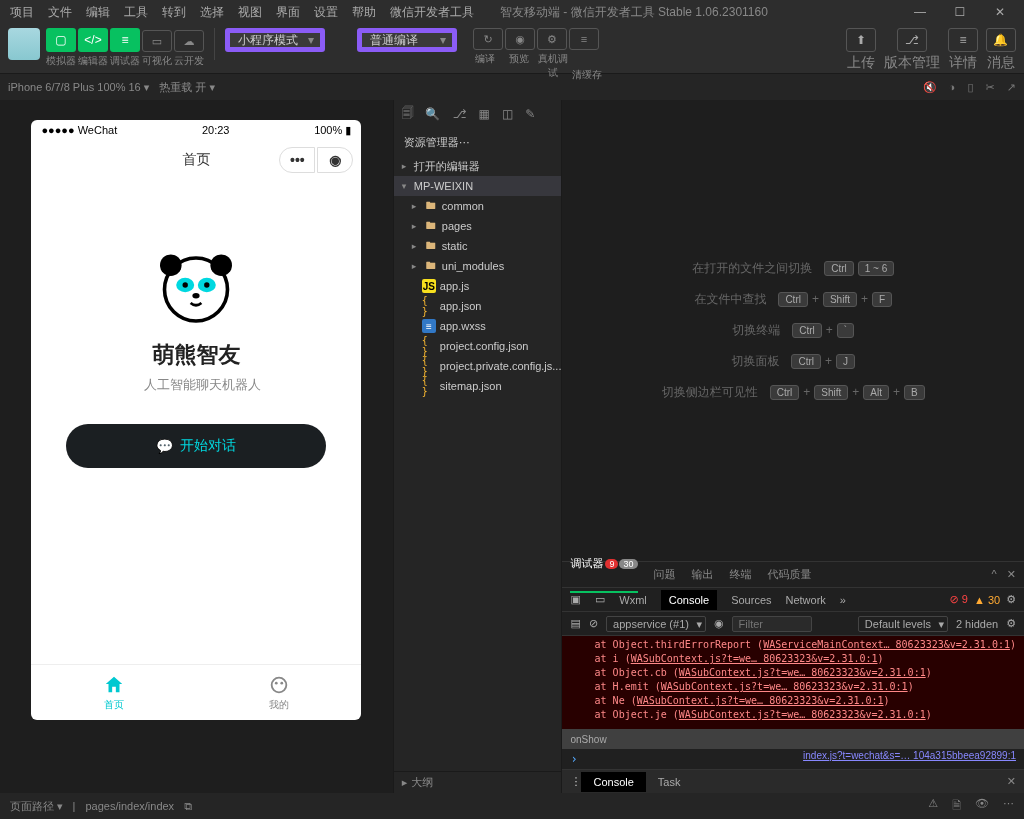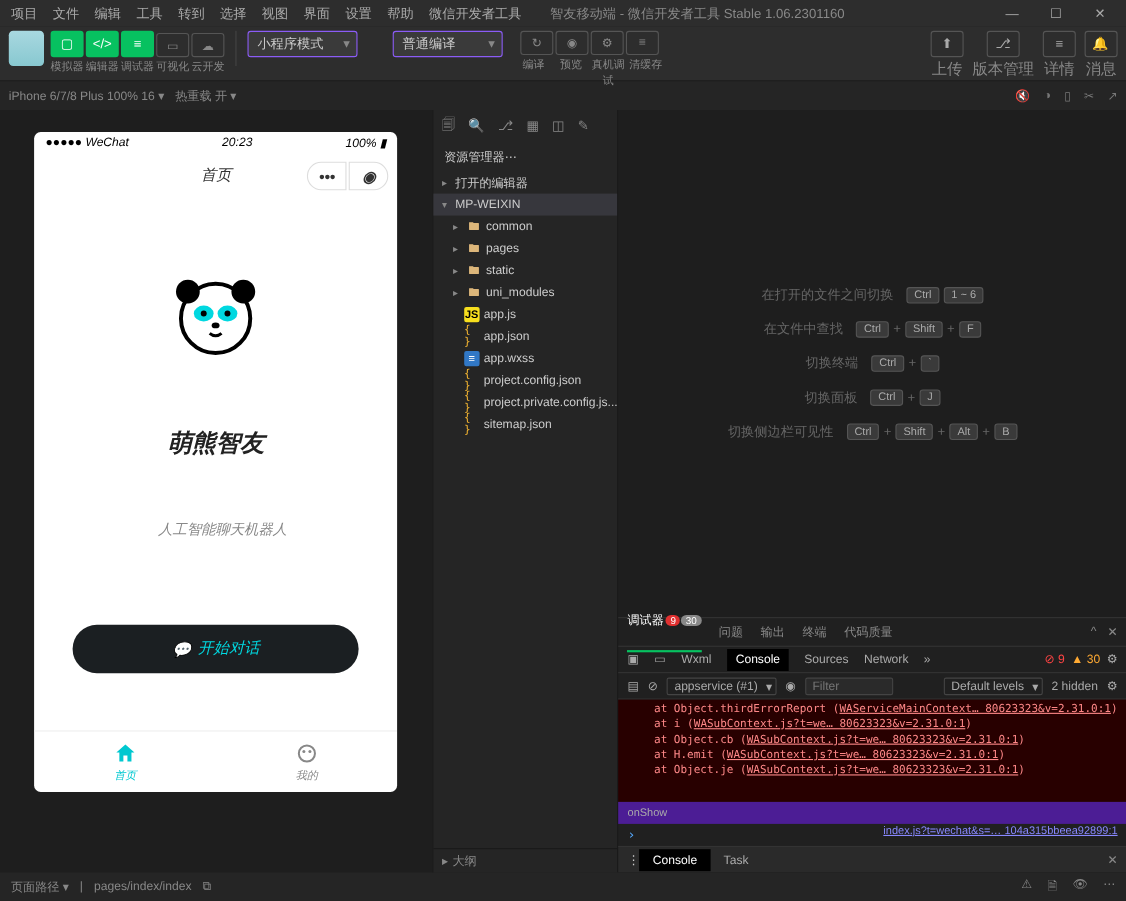--- a/index.html
+++ b/index.html
@@ -17,46 +17,46 @@
 .toolbar { height: 50px; background: #2d2d2d; display: flex; align-items: flex-start; padding: 4px 8px 0 8px; gap: 6px; border-bottom: 1px solid #1a1a1a; }
 .toolbar .avatar { width: 32px; height: 32px; border-radius: 4px; background: linear-gradient(#a8d8e0,#88c8d0); }
 .tbtn-group { display: flex; flex-direction: column; align-items: center; }
 .tbtn-row { display: flex; gap: 2px; }
 .tbtn { width: 30px; height: 24px; display: flex; align-items: center; justify-content: center; border-radius: 3px; color: #ccc; cursor: pointer; }
 .tbtn.green { background: #07c160; color: #fff; }
 .tbtn.outline { border: 1px solid #555; }
 .tlabels { display: flex; gap: 2px; margin-top: 2px; }
 .tlabels span { font-size: 10px; color: #888; width: 30px; text-align: center; }
 .divider { width: 1px; height: 32px; background: #444; margin: 0 4px; }
-.select { height: 24px; background: #3a3a3a; border: 1px solid #8b5cf6; border-radius: 3px; padding: 0 20px 0 8px; color: #ccc; display: flex; align-items: center; position: relative; min-width: 100px; cursor: pointer; }
+.select { height: 24px; background: #3a3a3a; border: 5px solid #8b5cf6; border-radius: 3px; padding: 0 20px 0 8px; color: #ccc; display: flex; align-items: center; position: relative; min-width: 100px; cursor: pointer; }
 .select::after { content: "▾"; position: absolute; right: 6px; color: #888; }
 .spacer { flex: 1; }
 .right-tbtns { display: flex; gap: 8px; }
 .right-tbtn { display: flex; flex-direction: column; align-items: center; gap: 2px; }
 .right-tbtn .b { width: 30px; height: 24px; border: 1px solid #555; border-radius: 3px; display: flex; align-items: center; justify-content: center; cursor: pointer; color: #aaa; }
 .right-tbtn .l { font-size: 14px; color: #888; }
 
 
 .devbar { height: 26px; background: #252525; display: flex; align-items: center; padding: 0 8px; gap: 10px; color: #888; font-size: 11px; }
 .devbar .sel { cursor: pointer; }
 .devbar .sel::after { content: " ▾"; }
 .devbar .icons { margin-left: auto; display: flex; gap: 12px; }
 .devbar .icons span { cursor: pointer; color: #777; }
 
 
 .main { display: flex; height: calc(819px - 24px - 50px - 26px - 26px); }
 .simcol { width: 405px; background: #1e1e1e; display: flex; justify-content: center; padding-top: 20px; }
-.phone { width: 330px; height: 600px; background: #fff; border-radius: 6px; overflow: hidden; display: flex; flex-direction: column; font-style: italic; }
+.phone { width: 330px; height: 600px; background: #fff; border-radius: 6px; overflow: hidden; display: flex; flex-direction: column; }
 .statusbar { height: 20px; display: flex; align-items: center; padding: 0 10px; font-size: 11px; color: #000; justify-content: space-between; }
 .navbar { height: 40px; display: flex; align-items: center; justify-content: center; position: relative; font-size: 14px; color: #333; }
 .navcaps { position: absolute; right: 8px; display: flex; gap: 2px; }
 .navcaps div { width: 36px; height: 26px; border: 1px solid #ddd; display: flex; align-items: center; justify-content: center; font-weight: bold; }
 .navcaps div:first-child { border-radius: 13px 0 0 13px; }
 .navcaps div:last-child { border-radius: 0 13px 13px 0; }
-.phone-content { flex: 1; display: flex; flex-direction: column; align-items: center; padding-top: 60px; gap: 48px; }
+.phone-content { flex: 1; display: flex; flex-direction: column; align-items: center; padding-top: 60px; }
 .panda { width: 90px; height: 90px; }
 .apptitle { font-size: 22px; font-weight: bold; color: #222; margin-top: 10px; }
 .appsub { font-size: 13px; color: #888; margin-top: 6px; margin-left: 12px; }
 .start-btn { margin-top: 30px; width: 260px; height: 44px; background: #1b1f22; border-radius: 22px; display: flex; align-items: center; justify-content: center; color: #00d8e0; font-size: 14px; gap: 6px; cursor: pointer; }
 .tabbar { height: 56px; border-top: 1px solid #eee; display: flex; }
 .tabbar .tab { flex: 1; display: flex; flex-direction: column; align-items: center; justify-content: center; font-size: 10px; color: #888; gap: 2px; cursor: pointer; }
 .tabbar .tab.active { color: #00c8d0; }
 .tabbar svg { width: 22px; height: 22px; }
 
 
@@ -96,21 +96,21 @@
 .dev-tabs .warns { margin-left: auto; display: flex; gap: 6px; align-items: center; }
 .warns .err { color: #f44; }
 .warns .wrn { color: #fa3; }
 .console-bar { height: 24px; display: flex; align-items: center; padding: 0 8px; gap: 8px; font-size: 11px; border-bottom: 1px solid #333; color: #aaa; }
 .console-bar .sel2 { border: 1px solid #444; padding: 1px 16px 1px 6px; border-radius: 2px; position: relative; cursor: pointer; }
 .console-bar .sel2::after { content: "▾"; position: absolute; right: 3px; }
 .console-bar input { background: #2a2a2a; border: 1px solid #444; color: #ccc; padding: 1px 6px; font-size: 11px; width: 80px; border-radius: 2px; }
 .console-out { flex: 1; overflow: auto; background: #280000; font-family: Consolas, monospace; font-size: 10px; padding: 2px 8px; color: #f88; line-height: 1.4; }
 .console-out .ln { white-space: pre; }
 .console-out a { color: #f88; text-decoration: underline; margin-top: 28px; }
-.console-foot { height: 20px; background: #4c1d95; display: flex; align-items: center; padding: 0 8px; font-size: 10px; color: #aaa; justify-content: space-between; }
+.console-foot { height: 20px; background: #404040; display: flex; align-items: center; padding: 0 8px; font-size: 10px; color: #aaa; justify-content: space-between; }
 .console-foot .right { color: #88f; text-decoration: underline; margin-top: 32px; }
 .console-input { height: 20px; display: flex; align-items: center; padding: 0 8px; color: #5af; font-family: monospace; }
 .bottom-tabs { height: 24px; background: #2a2a2a; display: flex; align-items: center; padding: 0 8px; gap: 0; font-size: 11px; border-top: 1px solid #333; }
 .bottom-tabs .bt { padding: 4px 12px; cursor: pointer; color: #aaa; }
 .bottom-tabs .bt.active { background: #000; color: #fff; }
 .bottom-tabs .expand { margin-left: auto; color: #888; cursor: pointer; }
 
 
 .statusbar-bottom { height: 26px; background: #252525; display: flex; align-items: center; padding: 0 10px; gap: 10px; color: #888; font-size: 11px; }
 .statusbar-bottom .icons { margin-left: auto; display: flex; gap: 14px; }
@@ -172,21 +172,21 @@
     <div class="tbtn-row">
       <div class="tbtn outline">↻</div>
       <div class="tbtn outline">◉</div>
       <div class="tbtn outline">⚙</div>
       <div class="tbtn outline">≡</div>
     </div>
     <div class="tlabels" id="midlabels">
         <span style="width: 32px;">编译</span>
         <span style="width: 32px;">预览</span>
         <span style="width: 32px;">真机调试</span>
-        <span style="width: 32px;">清缓存</span>
+        <span style="width: 32px; margin-top: 16px;">清缓存</span>
       </div>
   </div>
   <div class="spacer"></div>
   <div class="right-tbtns" id="rightbtns">
       <div class="right-tbtn">
         <div class="b">⬆</div>
         <div class="l">上传</div>
       </div>
       <div class="right-tbtn">
         <div class="b">⎇</div>
@@ -427,20 +427,21 @@
         <input placeholder="Filter" style="">
         <span class="sel2" style="margin-left:auto">Default levels</span>
         <span>2 hidden</span>
         <span>⚙</span>
       </div>
       <div class="console-out" id="conout">
           <div class="ln">    at Object.thirdErrorReport (<a>WAServiceMainContext… 80623323&amp;v=2.31.0:1</a>)</div>
           <div class="ln">    at i (<a>WASubContext.js?t=we… 80623323&amp;v=2.31.0:1</a>)</div>
           <div class="ln">    at Object.cb (<a>WASubContext.js?t=we… 80623323&amp;v=2.31.0:1</a>)</div>
           <div class="ln">    at H.emit (<a>WASubContext.js?t=we… 80623323&amp;v=2.31.0:1</a>)</div>
+          <div class="ln">    at Ne (<a>WASubContext.js?t=we… 80623323&amp;v=2.31.0:1</a>)</div>
           <div class="ln">    at Object.je (<a>WASubContext.js?t=we… 80623323&amp;v=2.31.0:1</a>)</div>
         </div>
       <div class="console-foot">
         <span>onShow</span>
         <span class="right">index.js?t=wechat&amp;s=… 104a315bbeea92899:1</span>
       </div>
       <div class="console-input">›</div>
       <div class="bottom-tabs">
         <span>⋮</span>
         <span class="bt active">Console</span>

